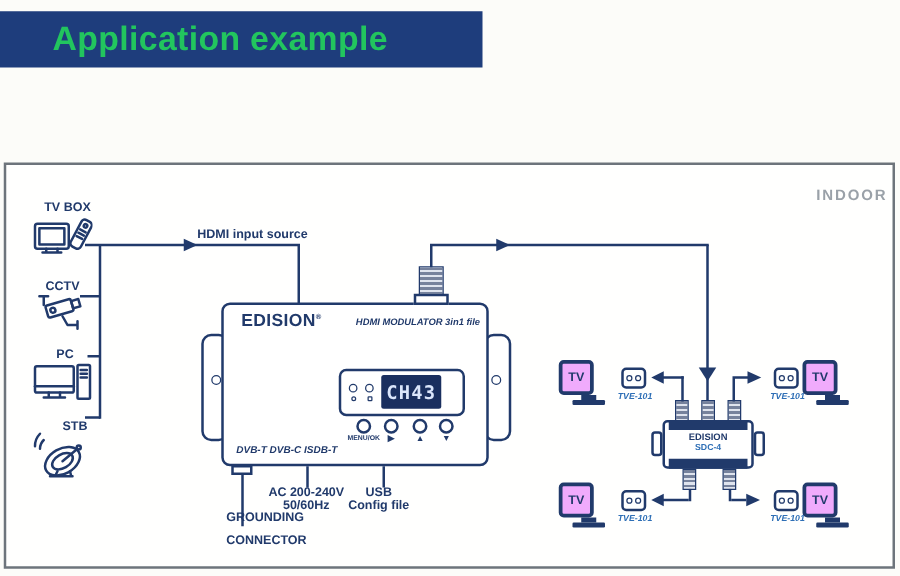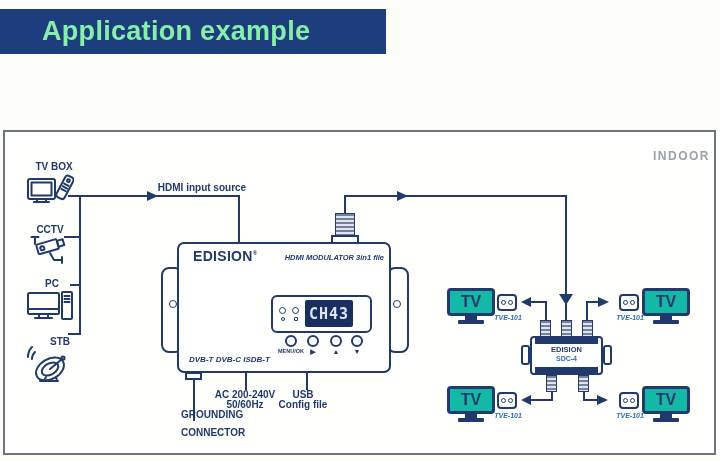--- a/index.html
+++ b/index.html
@@ -15,21 +15,21 @@
   body{background:#fff;font-family:"Liberation Sans",sans-serif}
   .screen{position:relative;width:720px;height:461px;background:#fcfcf9;overflow:hidden;color:var(--navy)}
   .abs{position:absolute}
   .line{position:absolute;background:var(--navy)}
   .lbl{position:absolute;color:var(--navy);font-weight:bold;line-height:1.05;white-space:nowrap}
   .ctr{text-align:center}
   .arrow-r{position:absolute;width:0;height:0;border-top:5px solid transparent;border-bottom:5px solid transparent;border-left:11px solid var(--navy)}
   .arrow-l{position:absolute;width:0;height:0;border-top:5px solid transparent;border-bottom:5px solid transparent;border-right:10px solid var(--navy)}
   .arrow-d{position:absolute;width:0;height:0;border-left:7px solid transparent;border-right:7px solid transparent;border-top:11px solid var(--navy)}
   .header-bar{position:absolute;left:0;top:9px;width:386px;height:45px;background:var(--header);display:flex;align-items:center;padding-left:42px}
-  .header-bar span{color:#86efac;font-size:27px;font-weight:bold;letter-spacing:.3px}
+  .header-bar span{color:#22c55e;font-size:27px;font-weight:bold;letter-spacing:.3px}
   .outer-box{position:absolute;left:3px;top:130px;width:713px;height:325px;border:2px solid var(--gray-border);background:#fffffe}
   .src-icon svg{stroke:var(--navy);fill:none;stroke-width:2;stroke-linecap:round;stroke-linejoin:round}
   .bracket{position:absolute;background:#fff;border:2px solid var(--navy);border-radius:8px}
   .keyhole{position:absolute;width:8px;height:8px;border:1.5px solid var(--navy);border-radius:50%;background:#fff}
   .mod-body{position:absolute;left:177px;top:242px;width:214px;height:131px;background:#fff;border:2px solid var(--navy);border-radius:7px;z-index:2}
   .fconn-flange{position:absolute;left:331px;top:235px;width:28px;height:9px;background:#fff;border:2px solid var(--navy);z-index:3}
   .fconn-barrel{position:absolute;left:335px;top:213px;width:20px;height:23px;border:1.5px solid var(--navy);z-index:3;
     background:repeating-linear-gradient(180deg,#76829c 0 2px,#dfe4ee 2px 4px)}
   .panel{position:absolute;left:271px;top:295px;width:101px;height:38px;border:2px solid var(--navy);border-radius:6px;background:#fff;z-index:3}
   .led{position:absolute;width:7px;height:7px;border:1.5px solid var(--navy);border-radius:50%;background:#fff}
@@ -37,22 +37,22 @@
   .display{position:absolute;left:305px;top:300px;width:48px;height:27px;background:var(--disp-bg);border-radius:2px;z-index:4;
     display:flex;align-items:center;justify-content:center;color:var(--disp-tx);
     font-family:"DejaVu Sans Mono",monospace;font-weight:bold;font-size:15px;letter-spacing:1px}
   .btn{position:absolute;width:12px;height:12px;border:2px solid var(--navy);border-radius:50%;background:#fff;z-index:3}
   .splitter-body{position:absolute;left:530px;top:336px;width:73px;height:39px;background:#fff;border:2px solid var(--navy);border-radius:4px;z-index:2}
   .splitter-bar{position:absolute;background:var(--navy);z-index:3}
   .f-stub{position:absolute;width:11px;height:17px;border:1.5px solid var(--navy);
     background:repeating-linear-gradient(180deg,#76829c 0 2px,#dfe4ee 2px 4px);z-index:1}
   .ear{position:absolute;width:9px;height:20px;border:2px solid var(--navy);border-radius:3px;background:#fff;z-index:1}
   .tv-group{position:absolute;width:48px}
-  .tv-screen{width:48px;height:28px;border:3px solid var(--navy);border-radius:4px;background:#14b8a6;
-    display:flex;align-items:center;justify-content:center;font-weight:800;font-size:16px;color:var(--navy)}
+  .tv-screen{width:28px;height:28px;border:3px solid var(--navy);border-radius:4px;background:#f0abfc;
+    display:flex;align-items:center;justify-content:center;font-weight:800;font-size:10px;color:var(--navy)}
   .tv-neck{width:12px;height:4px;background:var(--navy);margin:0 auto}
   .tv-base{width:26px;height:4px;background:var(--navy);border-radius:1px;margin:0 auto}
   .socket{position:absolute;width:20px;height:17px;border:2px solid var(--navy);border-radius:4px;background:#fff;
     display:flex;align-items:center;justify-content:center;gap:2px}
   .socket i{width:5px;height:5px;border:1.2px solid var(--navy);border-radius:50%}
   .tve{position:absolute;width:42px;text-align:center;font-size:7px;font-weight:bold;font-style:italic;color:var(--blue);white-space:nowrap}
 </style>
 </head>
 <body>
 

